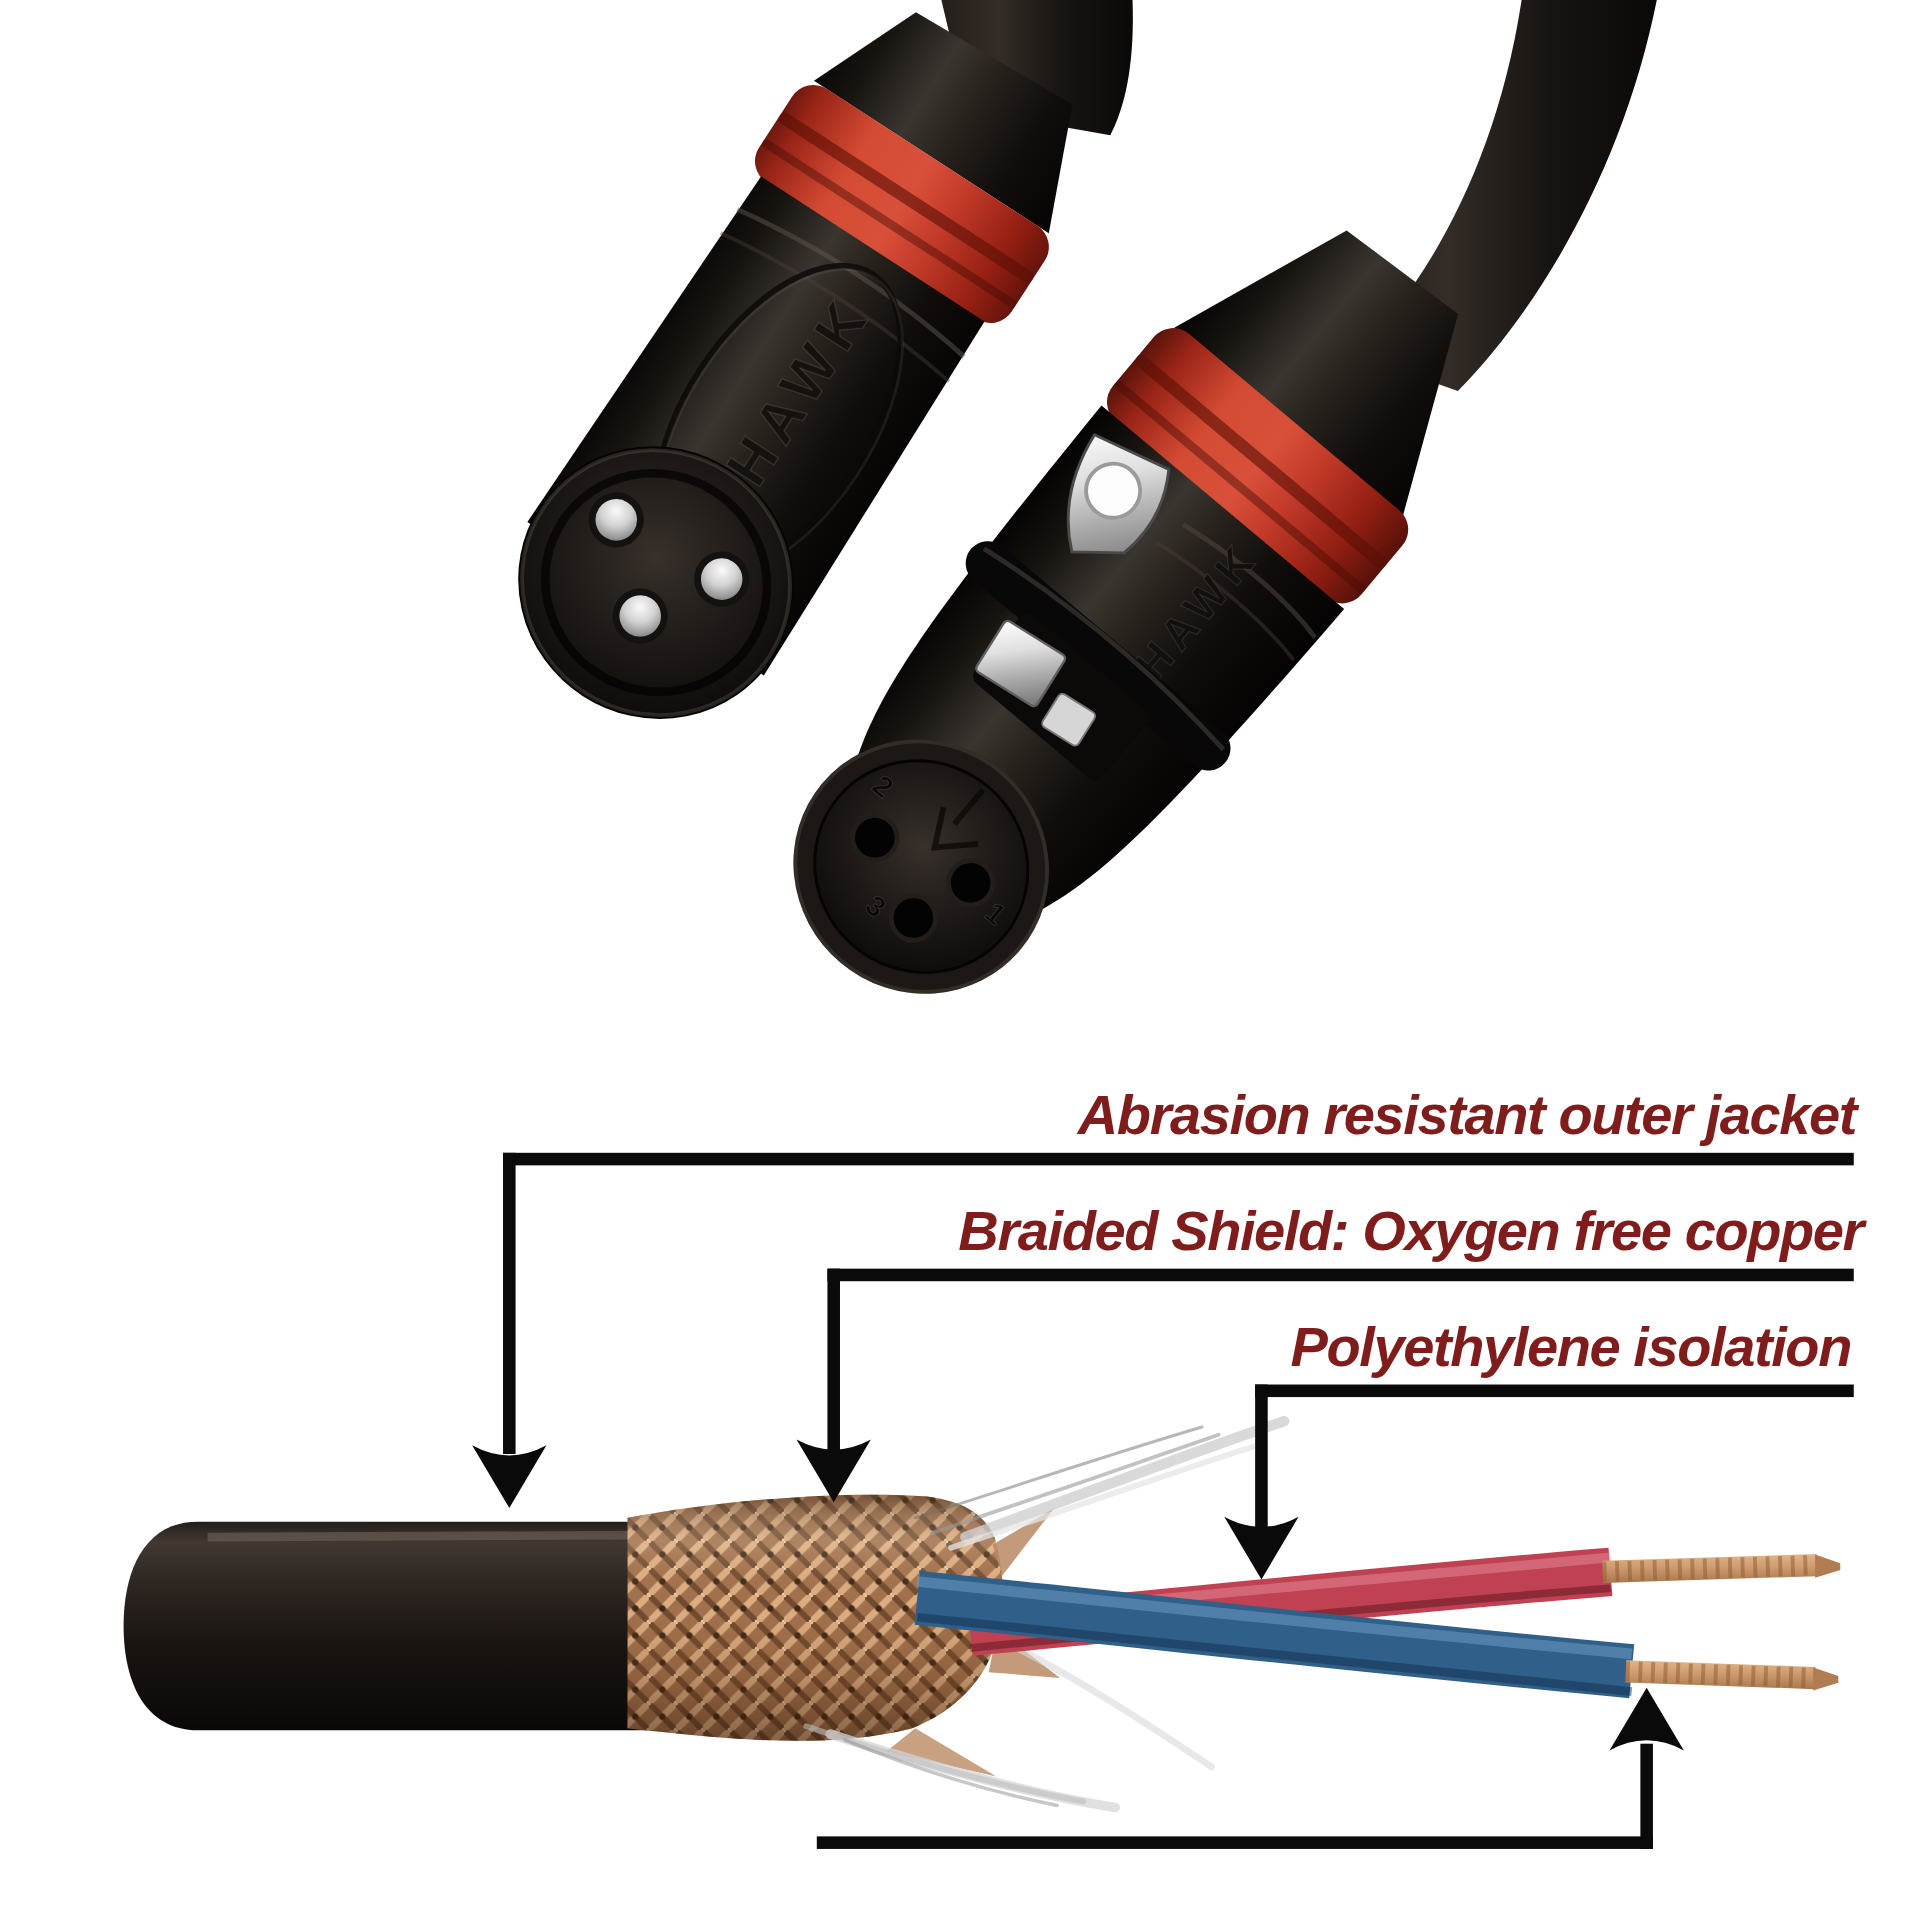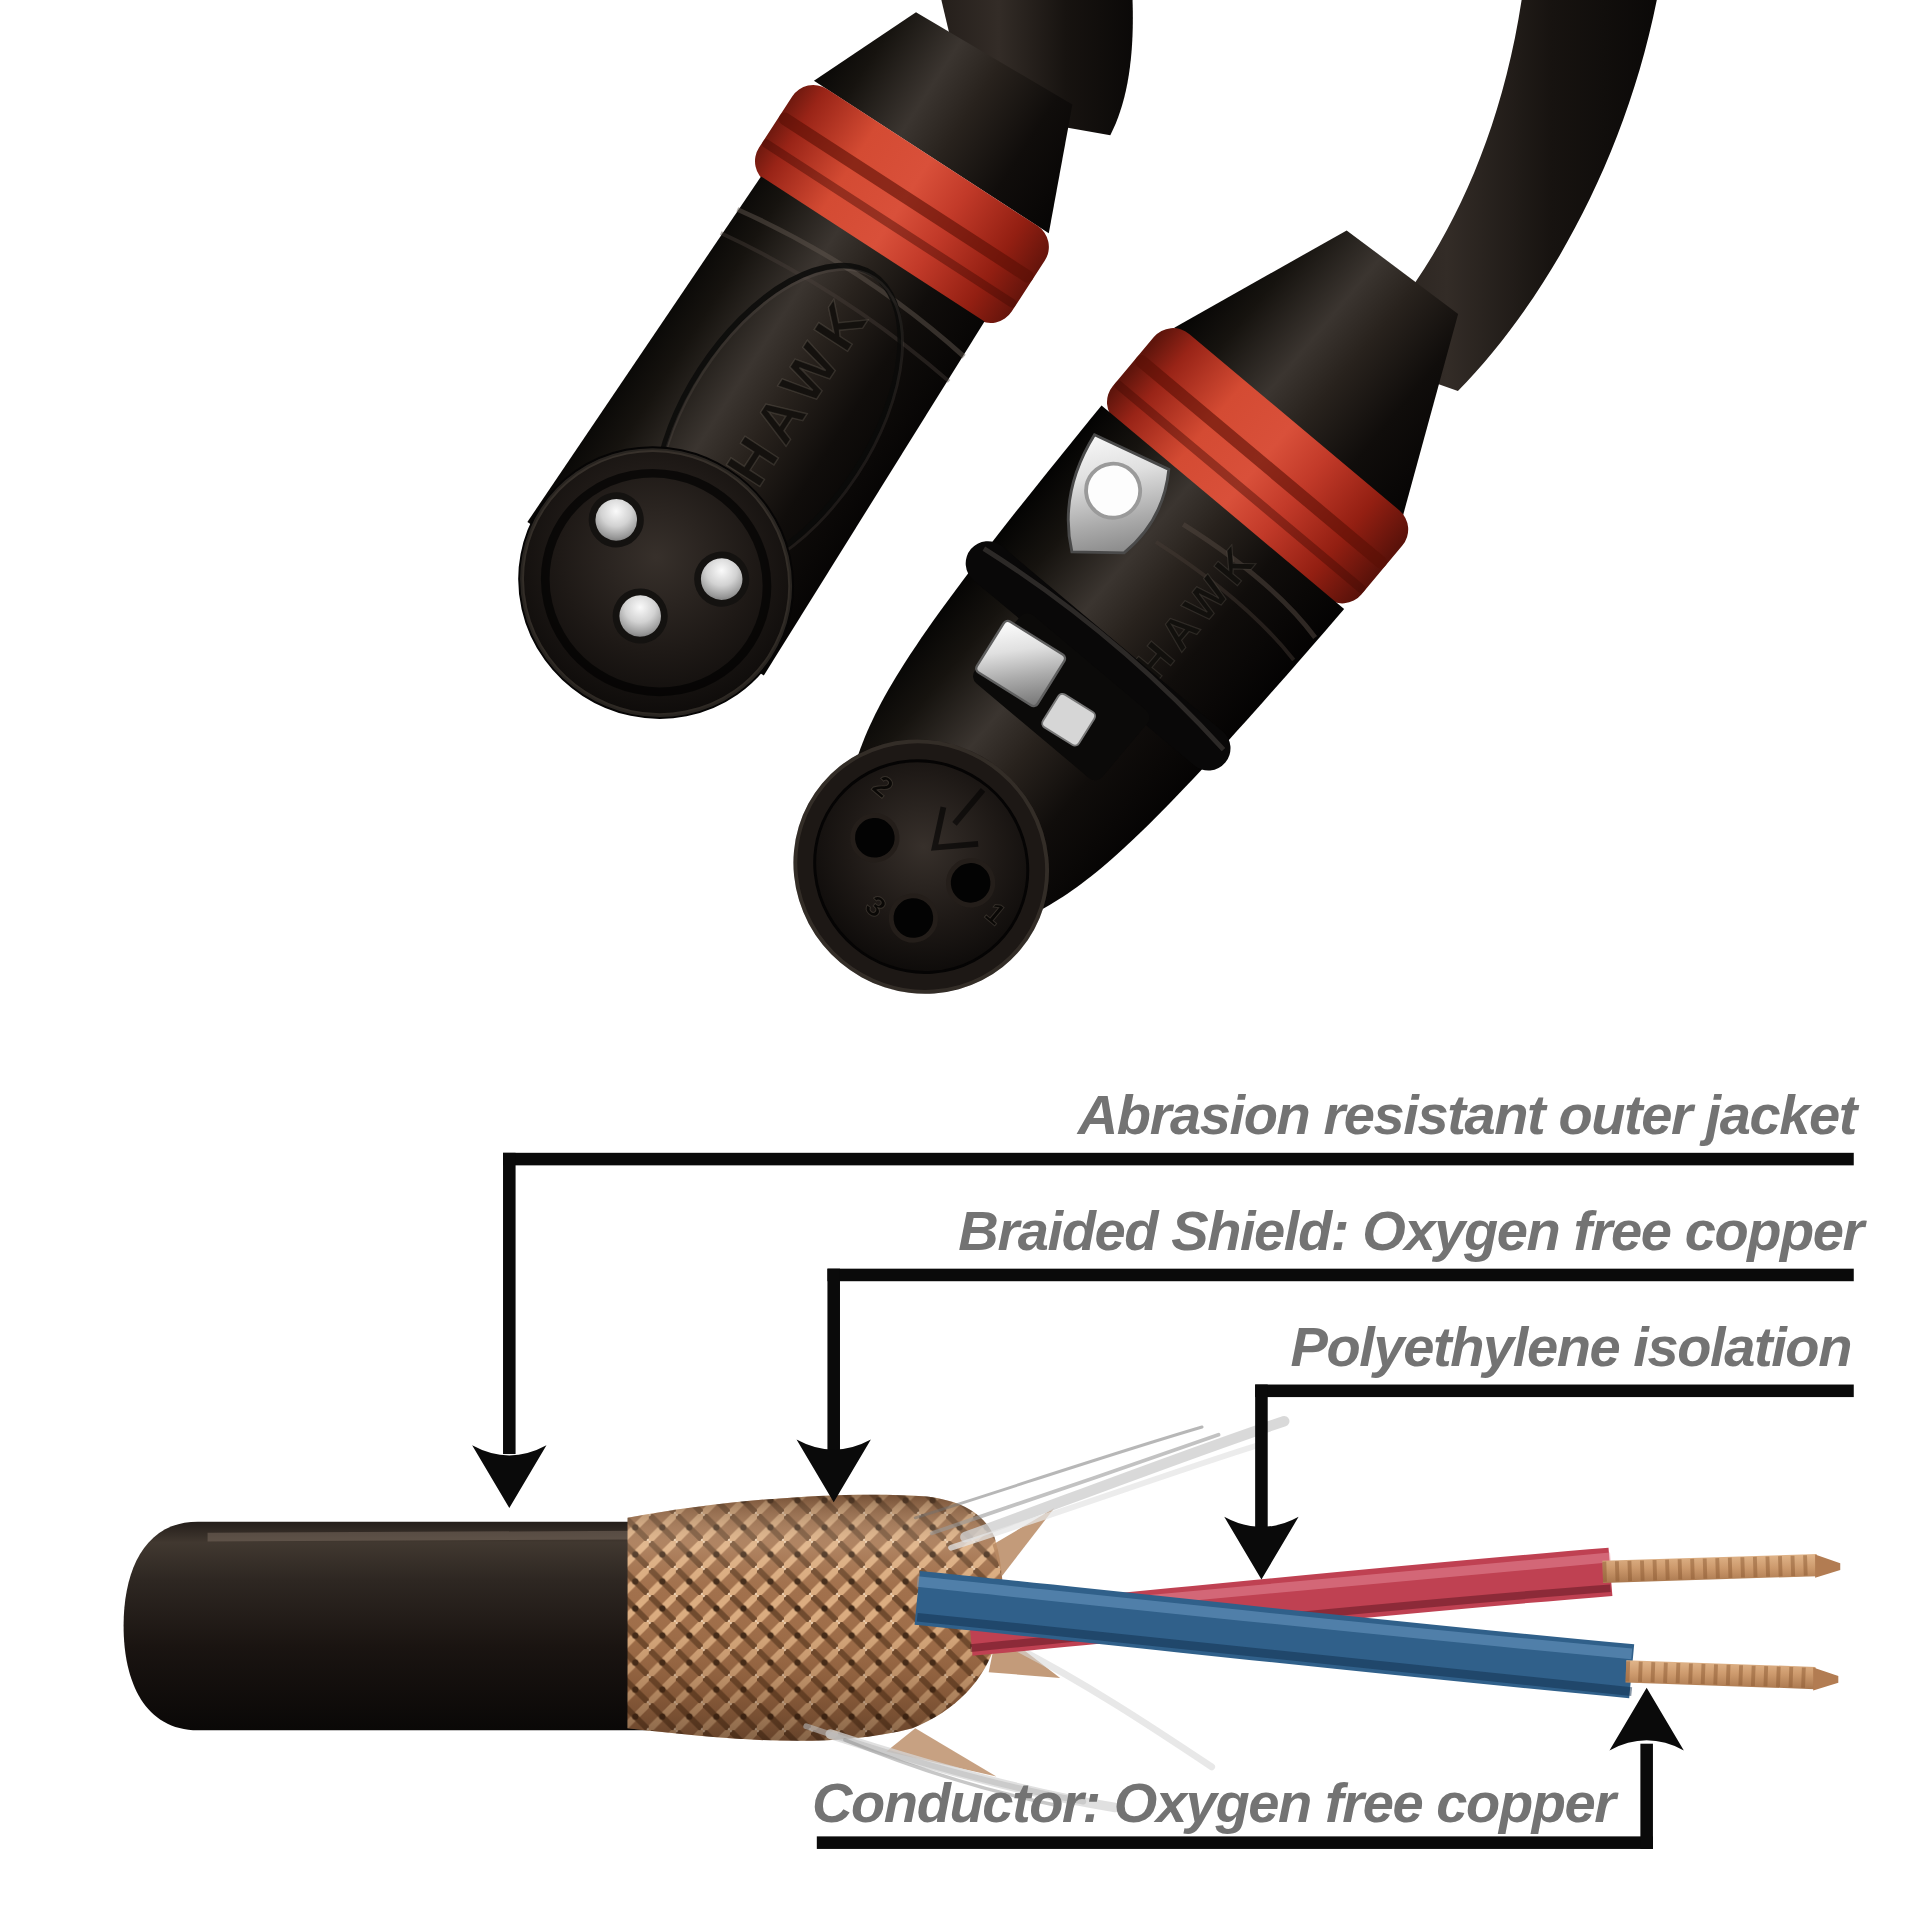--- a/index.html
+++ b/index.html
@@ -10,21 +10,21 @@
     overflow:hidden;
     font-family:"Liberation Sans", sans-serif;
   }
   .stage svg{position:absolute;left:0;top:0;}
   .callout-label{
     position:absolute;
     font-style:italic;
     font-weight:bold;
     font-size:56px;
     letter-spacing:-1.4px;
-    color:#737373;
+    color:#7f1d1d;
     white-space:nowrap;
     line-height:1.15;
   }
 </style>
 </head>
 <body>
 
 <div class="stage">
 
 <svg width="1931" height="1931" viewBox="0 0 2000 2000">
@@ -256,16 +256,15 @@
     </g>
   </g>
 </svg>
 
 <div class="callout-label" style="top:1083px; right:75px;">Abrasion resistant outer jacket</div>
 
 <div class="callout-label" style="top:1199px; right:68px;">Braided Shield: Oxygen free copper</div>
 
 <div class="callout-label" style="top:1315px; right:80px;margin-left:20px;">Polyethylene isolation</div>
 
-<div class="callout-label" style="top:1771px; left:812px;">Conductor: Oxygen free copper</div>
 
 </div>
 
 
 </body></html>

